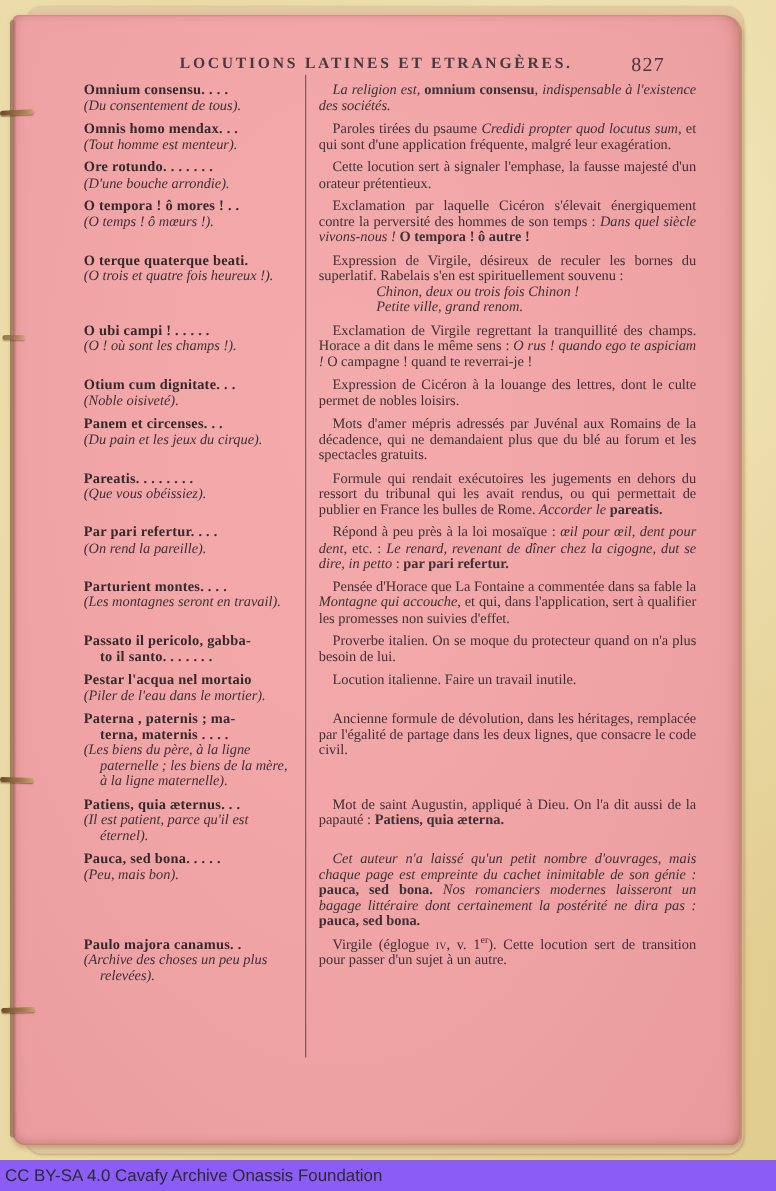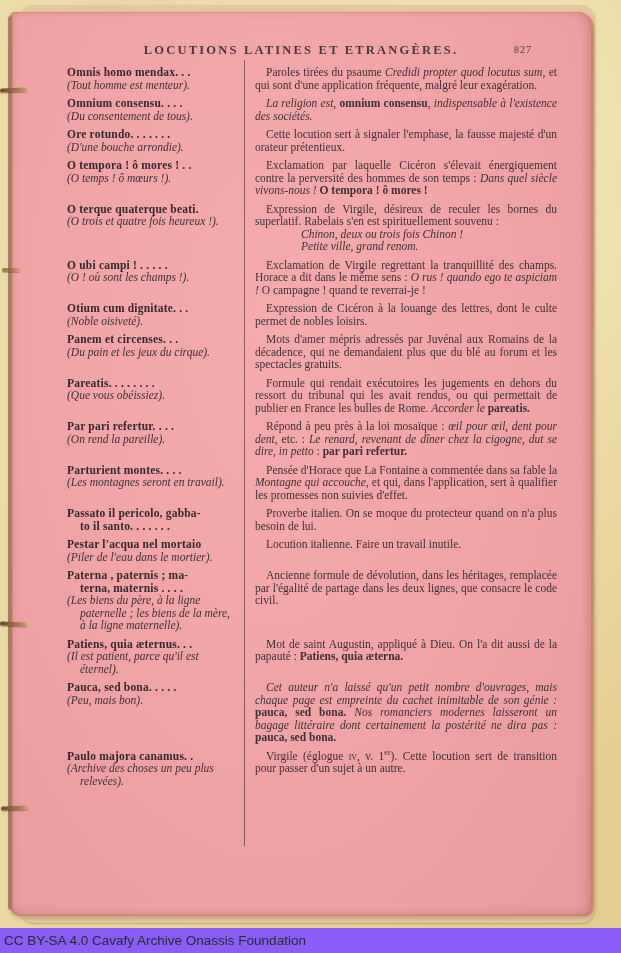--- a/index.html
+++ b/index.html
@@ -59,21 +59,21 @@
   .stitch.s4{left:1px;top:806px;transform:rotate(-2deg);}
 
   
   .running-head{position:absolute;top:31px;left:0;right:0;height:18px;}
   .title{
     text-align:center;font-size:12.5px;font-weight:bold;
     letter-spacing:2.2px;color:#473a3c;
   }
   .pagenum{
     position:absolute;right:60px;top:1px;
-    font-size:10px;color:#473a3c;letter-spacing:1px;
+    font-size:16px;color:#473a3c;letter-spacing:1px;
   }
 
   
   .divider{
     position:absolute;left:234px;top:48px;width:1px;height:786px;
     background:rgba(80,48,52,.65);
   }
 
   
   .content{
@@ -115,52 +115,52 @@
     <div class="under-sheet"></div>
     <div class="page">
       <div class="running-head">
         <div class="title">LOCUTIONS LATINES ET ETRANGÈRES.</div>
         <div class="pagenum">827</div>
       </div>
       <div class="divider"></div>
       <div class="content">
           <div class="entry">
             <div class="term-col">
+              <div class="term">Omnium consensu. . . .</div>
+              <div class="gloss">(Du consentement de tous).</div>
+            </div>
+            <div class="def-col">
+              <p><span class="seg-i">La religion est, </span><span class="seg-b">omnium consensu</span><span class="seg-i">, indispensable à l'existence des sociétés.</span></p>
+            </div>
+          </div>
+          <div class="entry">
+            <div class="term-col">
               <div class="term">Omnis homo mendax. . .</div>
               <div class="gloss">(Tout homme est menteur).</div>
             </div>
             <div class="def-col">
               <p><span>Paroles tirées du psaume </span><span class="seg-i">Credidi propter quod locutus sum</span><span>, et qui sont d'une application fréquente, malgré leur exagération.</span></p>
             </div>
           </div>
           <div class="entry">
             <div class="term-col">
-              <div class="term">Omnium consensu. . . .</div>
-              <div class="gloss">(Du consentement de tous).</div>
-            </div>
-            <div class="def-col">
-              <p><span class="seg-i">La religion est, </span><span class="seg-b">omnium consensu</span><span class="seg-i">, indispensable à l'existence des sociétés.</span></p>
-            </div>
-          </div>
-          <div class="entry">
-            <div class="term-col">
               <div class="term">Ore rotundo. . . . . . .</div>
               <div class="gloss">(D'une bouche arrondie).</div>
             </div>
             <div class="def-col">
               <p><span>Cette locution sert à signaler l'emphase, la fausse majesté d'un orateur prétentieux.</span></p>
             </div>
           </div>
           <div class="entry">
             <div class="term-col">
               <div class="term">O tempora ! ô mores ! . .</div>
               <div class="gloss">(O temps ! ô mœurs !).</div>
             </div>
             <div class="def-col">
-              <p><span>Exclamation par laquelle Cicéron s'élevait énergiquement contre la perversité des hommes de son temps : </span><span class="seg-i">Dans quel siècle vivons-nous !</span><span> </span><span class="seg-b">O tempora ! ô mores !</span></p>
+              <p><span>Exclamation par laquelle Cicéron s'élevait énergiquement contre la perversité des hommes de son temps : </span><span class="seg-i">Dans quel siècle vivons-nous !</span><span> </span><span class="seg-b">O tempora ! ô autre !</span></p>
             </div>
           </div>
           <div class="entry">
             <div class="term-col">
               <div class="term">O terque quaterque beati.</div>
               <div class="gloss">(O trois et quatre fois heureux !).</div>
             </div>
             <div class="def-col">
               <p><span>Expression de Virgile, désireux de reculer les bornes du superlatif. Rabelais s'en est spirituellement souvenu :</span></p>
               <div class="verse-line">Chinon, deux ou trois fois Chinon !</div>

